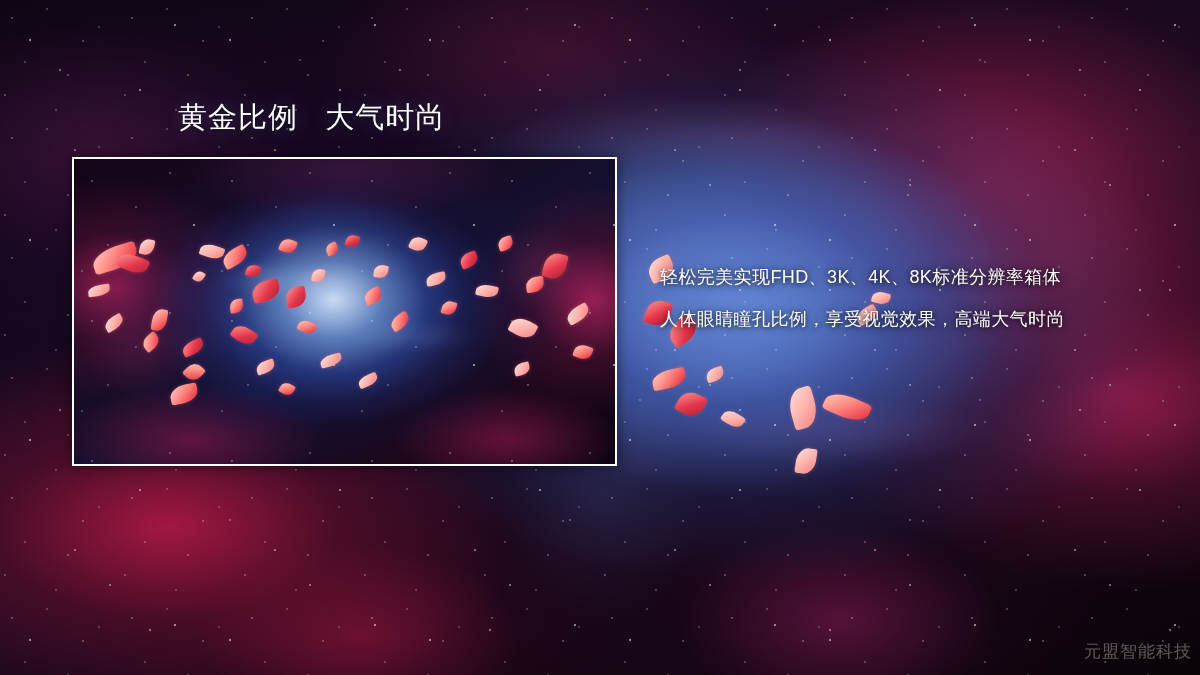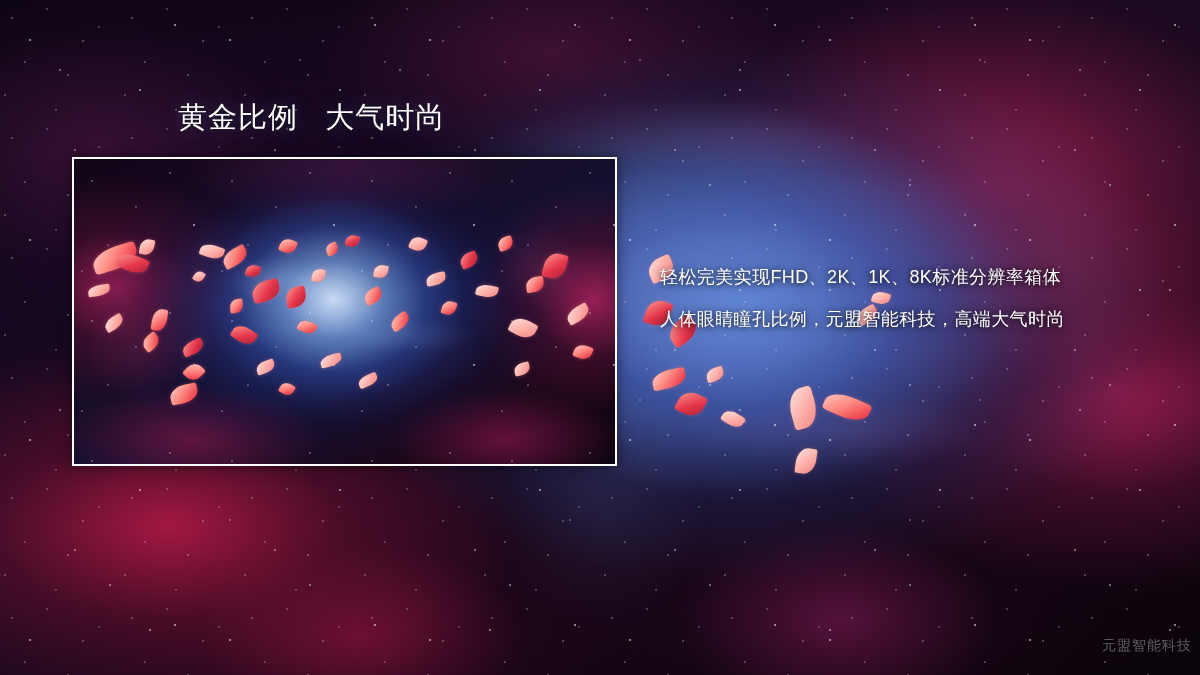--- a/index.html
+++ b/index.html
@@ -137,22 +137,22 @@
   
   #copy{position:absolute;left:660px;top:256px;width:520px;}
   .copy-line{
     font-size:18px;line-height:42px;color:#ffffff;white-space:pre;
     text-shadow:0 1px 5px rgba(0,0,0,.75),0 0 12px rgba(0,0,0,.45);
     letter-spacing:.4px;
   }
 
   
   #watermark{
-    position:absolute;right:8px;bottom:20px;
-    font-size:14px;color:rgba(255,255,255,.34);letter-spacing:1px;
+    position:absolute;right:8px;bottom:12px;
+    font-size:17px;color:rgba(255,255,255,.34);letter-spacing:1px;
     text-shadow:0 1px 2px rgba(0,0,0,.6);
   }
 </style>
 </head>
 <body>
 
 <div id="stage">
 
   <div class="nebula bg-base"></div>
   <div class="nebula bg-wisp"></div>
@@ -220,19 +220,19 @@
   <div class="petal deep" style="position:absolute;left:678px;top:392px;width:26px;height:24px;transform:rotate(28deg);"></div>
   <div class="petal pale" style="position:absolute;left:706px;top:368px;width:18px;height:13px;transform:rotate(-18deg);"></div>
   <div class="petal pale" style="position:absolute;left:722px;top:412px;width:22px;height:14px;transform:rotate(34deg);"></div>
   <div class="petal pale" style="position:absolute;left:790px;top:388px;width:26px;height:40px;transform:rotate(-16deg);"></div>
   <div class="petal" style="position:absolute;left:824px;top:396px;width:46px;height:22px;transform:rotate(24deg);"></div>
   <div class="petal pale" style="position:absolute;left:796px;top:448px;width:20px;height:26px;transform:rotate(8deg);"></div>
   <div class="petal pale" style="position:absolute;left:856px;top:308px;width:22px;height:14px;transform:rotate(-30deg);"></div>
   <div class="petal pale" style="position:absolute;left:872px;top:292px;width:18px;height:12px;transform:rotate(16deg);"></div>
 
   <div id="copy">
-    <div class="copy-line">轻松完美实现FHD、2K、1K、8K标准分辨率箱体</div>
-    <div class="copy-line">人体眼睛瞳孔比例，元盟智能科技，高端大气时尚</div>
+    <div class="copy-line">轻松完美实现FHD、3K、4K、8K标准分辨率箱体</div>
+    <div class="copy-line">人体眼睛瞳孔比例，享受视觉效果，高端大气时尚</div>
   </div>
 
   <div id="watermark">元盟智能科技</div>
 
 </div>
 
 </body></html>

